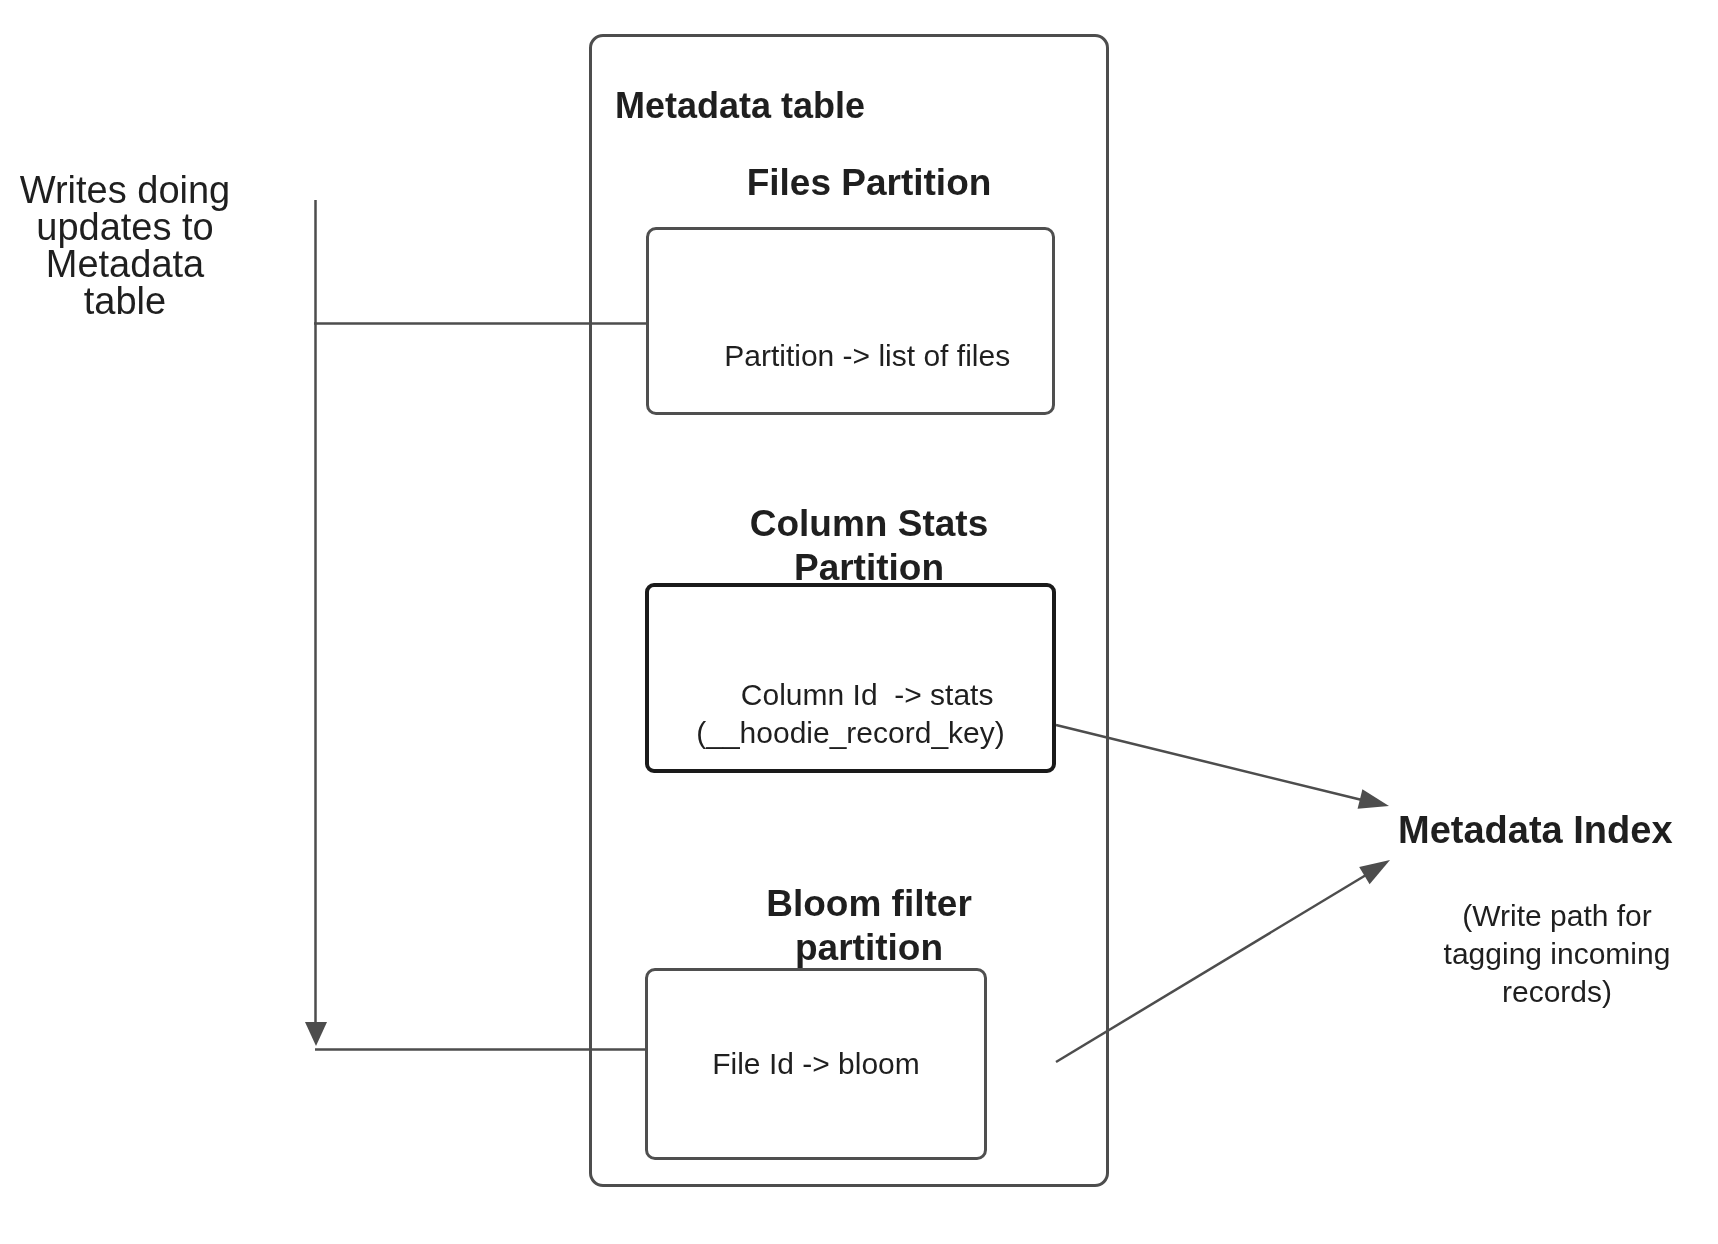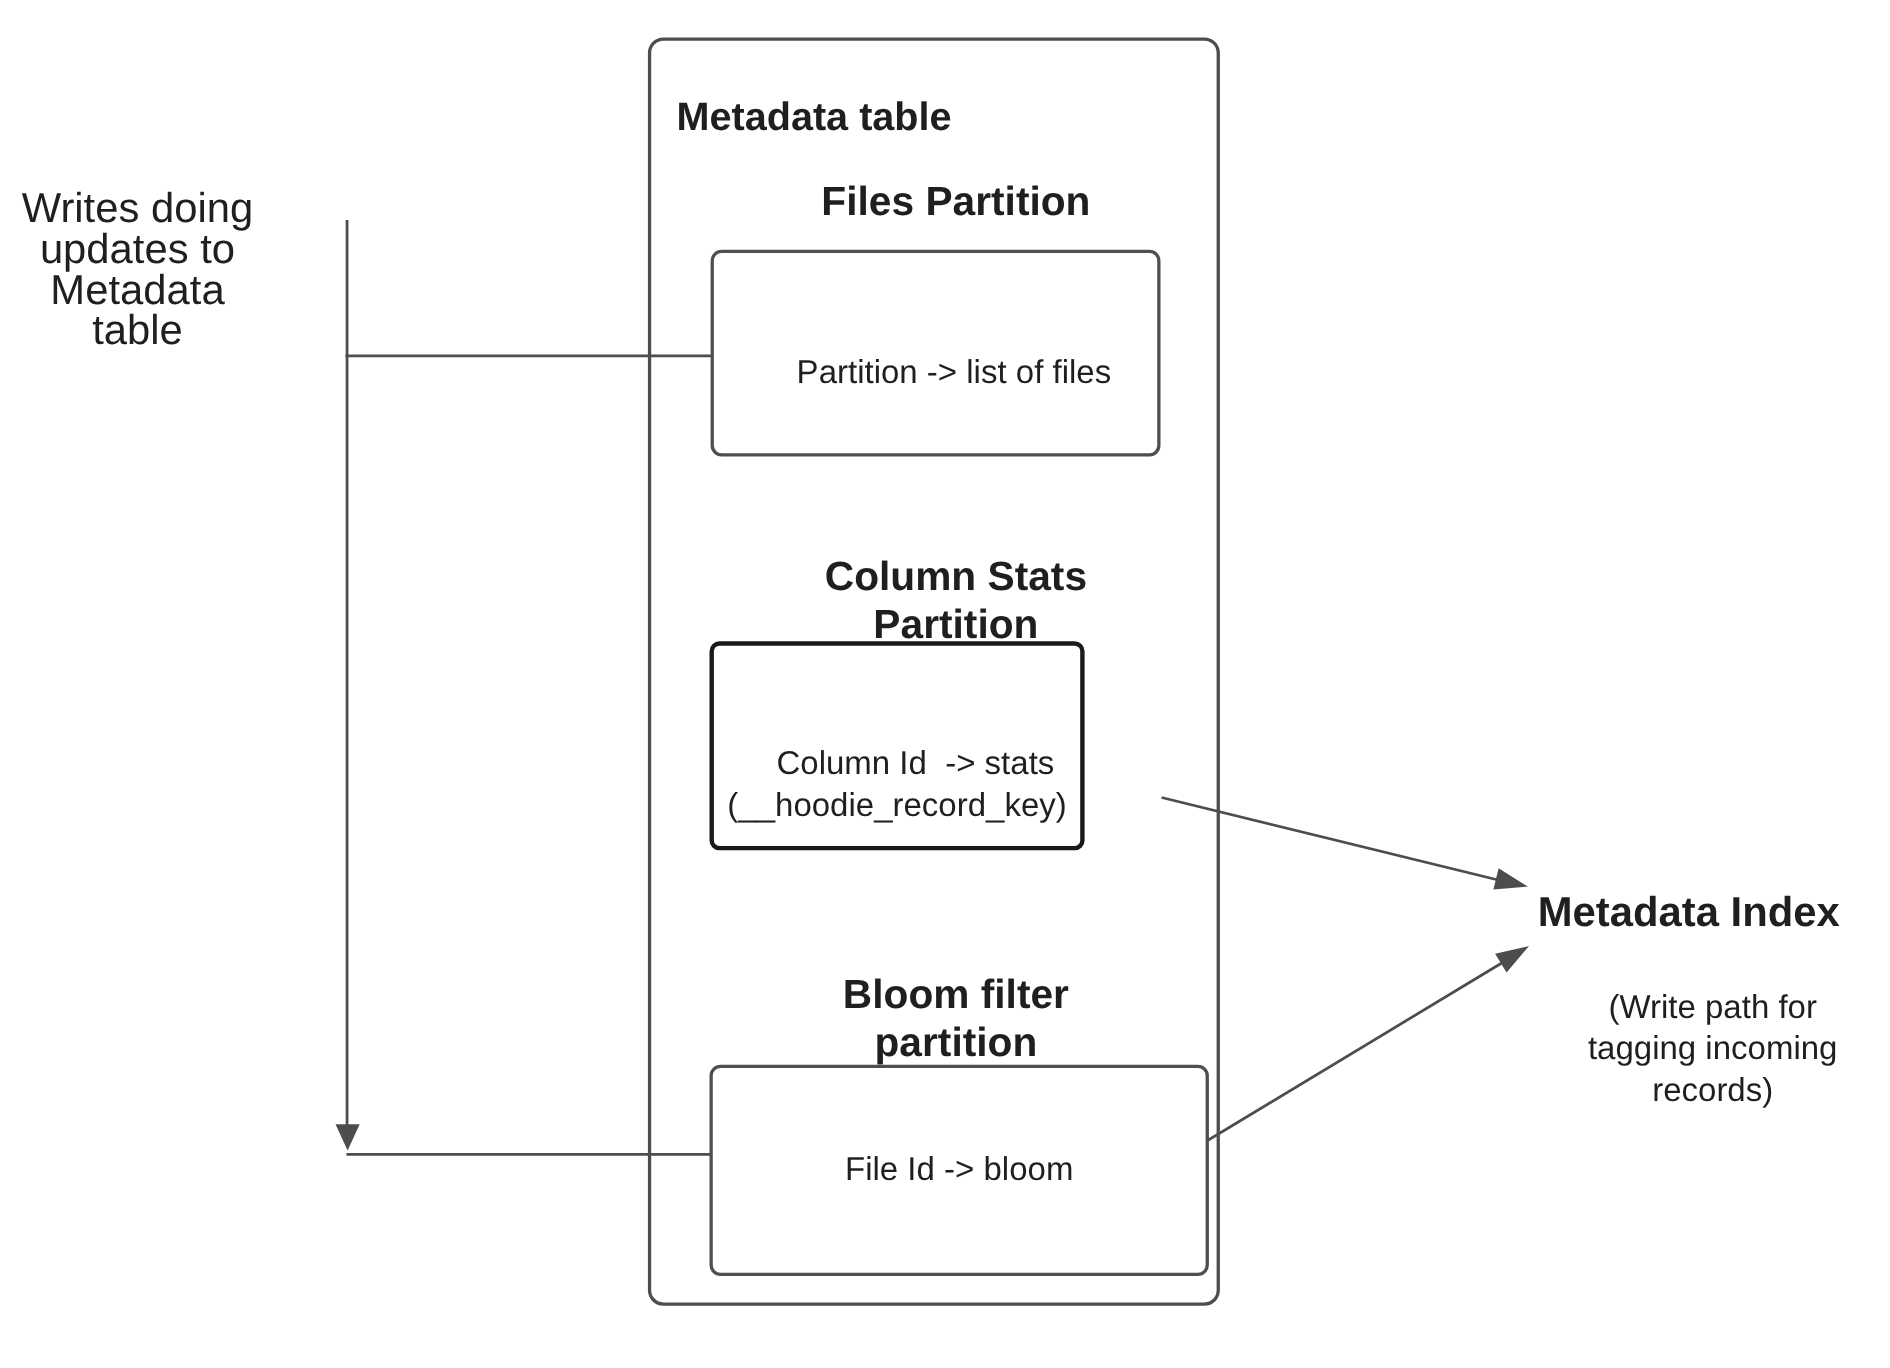--- a/index.html
+++ b/index.html
@@ -76,35 +76,35 @@
     line-height: 38px;
     text-align: center;
     white-space: pre-wrap;
     background: #ffffff;
   }
   #box-files {
     left: 646px;
     top: 227px;
     width: 409px;
     height: 188px;
-    padding-top: 52px;
+    padding-top: 69px;
   }
   #box-stats {
     left: 645px;
     top: 583px;
-    width: 341px;
+    width: 411px;
     height: 190px;
     padding-top: 51px;
     border: 4px solid #1a1a1a;
     border-radius: 9px;
   }
   #box-bloom {
     left: 645px;
     top: 968px;
-    width: 454px;
+    width: 342px;
     height: 192px;
     display: flex;
     align-items: center;
     justify-content: center;
   }
   .index-title {
     position: absolute;
     left: 1398px;
     top: 807px;
     width: 320px;

